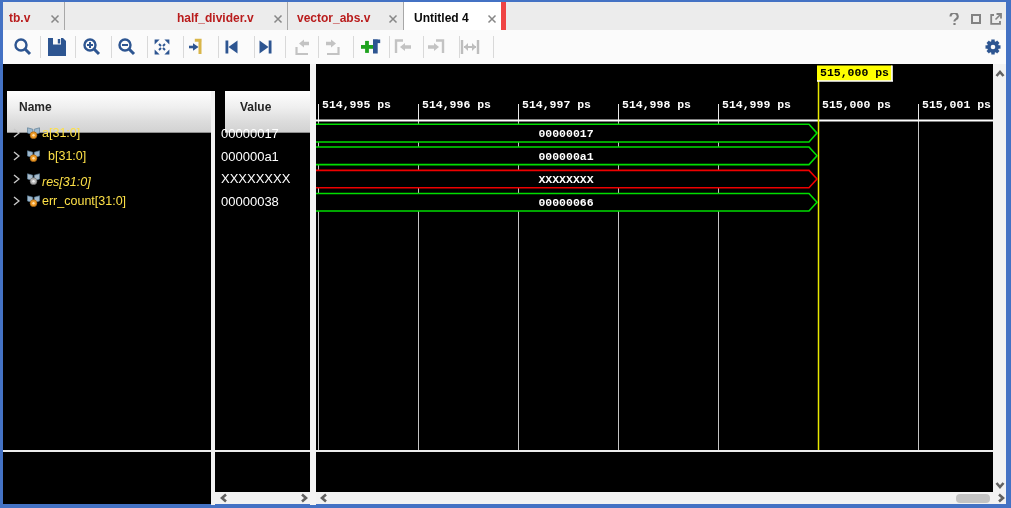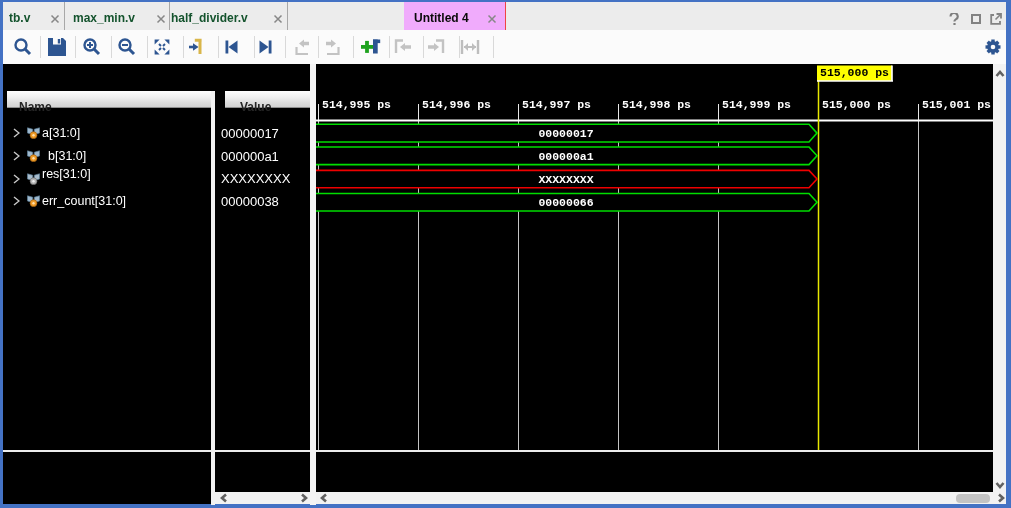--- a/index.html
+++ b/index.html
@@ -2,63 +2,63 @@
 <html><head>
 <meta charset="utf-8">
 <style>
   html,body{margin:0;padding:0;}
   body{width:1011px;height:508px;position:relative;overflow:hidden;
        font-family:"Liberation Sans",sans-serif;background:#4472c4;}
   .abs{position:absolute;}
   
   #tabbar{left:3px;top:2px;width:1003px;height:28px;background:#ececec;}
   .tab{position:absolute;top:0;height:28px;box-sizing:border-box;
-       border-right:1px solid #a8a8a8;font-weight:bold;font-size:12px;color:#14532d;}
+       border-right:1px solid #a8a8a8;font-weight:bold;font-size:12px;color:#b91c1c;}
   .tab .lbl{position:absolute;top:9px;}
   .tab .x{position:absolute;top:12px;}
-  .tab.active{background:#f0abfc;border-right:1px solid #ef4444;color:#0a0a0a;}
+  .tab.active{background:#ffffff;border-right:5px solid #ef4444;color:#0a0a0a;}
   
   #toolbar{left:3px;top:30px;width:1003px;height:34px;background:#fbfbfb;}
   .tsep{position:absolute;top:6px;width:1px;height:22px;background:#d9d9d9;}
   .ticon{position:absolute;top:5px;width:24px;height:24px;}
   
   #leftpanel{left:3px;top:64px;width:308px;height:440px;background:#000;}
   #divider{left:211px;top:91px;width:4px;height:414px;background:#f2f2f2;}
   #splitter{left:310px;top:64px;width:6px;height:441px;background:#f4f4f4;}
-  .hdr{position:absolute;top:91px;height:17px;box-sizing:border-box;
+  .hdr{position:absolute;top:91px;height:42px;box-sizing:border-box;
        background:linear-gradient(#fefefe,#efefef 40%,#dcdcdc 75%,#d2d2d2);
        border-bottom:1px solid #8f8f8f;font-weight:bold;font-size:12px;color:#262626;}
-  .row{position:absolute;height:23px;line-height:23px;color:#ffffff;font-size:12.5px;white-space:pre;}
+  .row{position:absolute;height:23px;line-height:23px;color:#fde047;font-size:12.5px;white-space:pre;}
   .val{position:absolute;height:23px;line-height:23px;color:#fff;font-size:13px;}
   
   #vscroll{left:993px;top:64px;width:13px;height:428px;background:#f2f2f2;}
   #hscroll1{left:215px;top:492px;width:95px;height:12px;background:#f2f2f2;}
   #hscroll2{left:316px;top:492px;width:690px;height:12px;background:#f2f2f2;}
   #hthumb{left:640px;top:2px;width:34px;height:9px;background:#c3c3c3;border-radius:4px;position:absolute;}
   .sbarrow{position:absolute;width:10px;height:10px;}
 </style>
 </head>
 <body>
 
   <div id="tabbar" class="abs">
     <div class="tab" style="left:0;width:62px;">
       <span class="lbl" style="left:6px;">tb.v</span>
       <svg class="x" style="left:47px;" width="10" height="10" viewBox="0 0 10 10">
         <path d="M1.5 1.5 L8.5 8.5 M8.5 1.5 L1.5 8.5" stroke="#878787" stroke-width="1.5"></path>
       </svg>
     </div>
-    <div class="tab" style="left:62px;width:105px;">
-      <span class="lbl" style="left:8px;">max_min.v</span>
-      <svg class="x" style="left:91px;" width="10" height="10" viewBox="0 0 10 10">
+    <div class="tab" style="left:167px;width:118px;">
+      <span class="lbl" style="left:7px;">half_divider.v</span>
+      <svg class="x" style="left:103px;" width="10" height="10" viewBox="0 0 10 10">
         <path d="M1.5 1.5 L8.5 8.5 M8.5 1.5 L1.5 8.5" stroke="#878787" stroke-width="1.5"></path>
       </svg>
     </div>
-    <div class="tab" style="left:167px;width:118px;">
-      <span class="lbl" style="left:1px;">half_divider.v</span>
-      <svg class="x" style="left:103px;" width="10" height="10" viewBox="0 0 10 10">
+    <div class="tab" style="left:285px;width:116px;">
+      <span class="lbl" style="left:9px;">vector_abs.v</span>
+      <svg class="x" style="left:100px;" width="10" height="10" viewBox="0 0 10 10">
         <path d="M1.5 1.5 L8.5 8.5 M8.5 1.5 L1.5 8.5" stroke="#878787" stroke-width="1.5"></path>
       </svg>
     </div>
     <div class="tab active" style="left:401px;width:102px;">
       <span class="lbl" style="left:10px;">Untitled 4</span>
       <svg class="x" style="left:83px;" width="10" height="10" viewBox="0 0 10 10">
         <path d="M1.5 1.5 L8.5 8.5 M8.5 1.5 L1.5 8.5" stroke="#878787" stroke-width="1.5"></path>
       </svg>
     </div>
 
@@ -225,21 +225,21 @@
     </svg>
     <svg class="abs" style="left:27px;top:195px;" width="13" height="12" viewBox="0 0 13 12">
       <path d="M0.5 0.8 L5.7 2.2 V7.5 L0.5 6 Z" fill="#9fb9ce" stroke="#5c7e96" stroke-width="0.7"></path>
       <path d="M12.5 0.8 L7.3 2.2 V7.5 L12.5 6 Z" fill="#9fb9ce" stroke="#5c7e96" stroke-width="0.7"></path>
       <circle cx="6.5" cy="8.2" r="3.4" fill="#ee9c28" stroke="#a86210" stroke-width="0.7"></circle>
       <circle cx="6.5" cy="8.2" r="1.2" fill="#ffe0b0"></circle>
     </svg>
 
     <div class="row" style="left:42px;top:122px;">a[31:0]</div>
     <div class="row" style="left:48px;top:145px;">b[31:0]</div>
-    <div class="row" style="left:42px;top:163px;">res[31:0]</div>
+    <div class="row" style="left:42px;top:171px;font-style:italic;">res[31:0]</div>
     <div class="row" style="left:42px;top:190px;">err_count[31:0]</div>
 
     <div class="val" style="left:221px;top:122px;">00000017</div>
     <div class="val" style="left:221px;top:145px;">000000a1</div>
     <div class="val" style="left:221px;top:167px;">XXXXXXXX</div>
     <div class="val" style="left:221px;top:190px;">00000038</div>
   </div>
 
   <svg id="wave" class="abs" style="left:316px;top:64px;" width="677" height="428" viewBox="0 0 677 428" font-family="Liberation Mono, monospace">
     <rect x="0" y="0" width="677" height="428" fill="#000"></rect>

